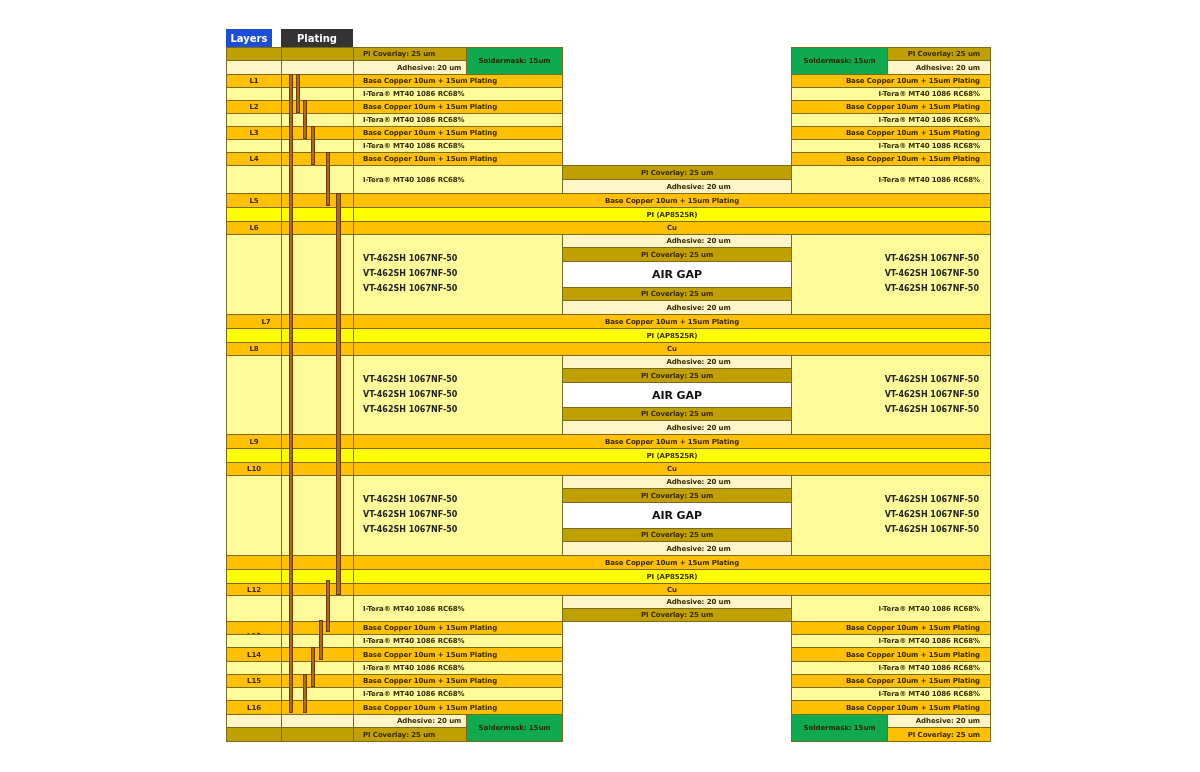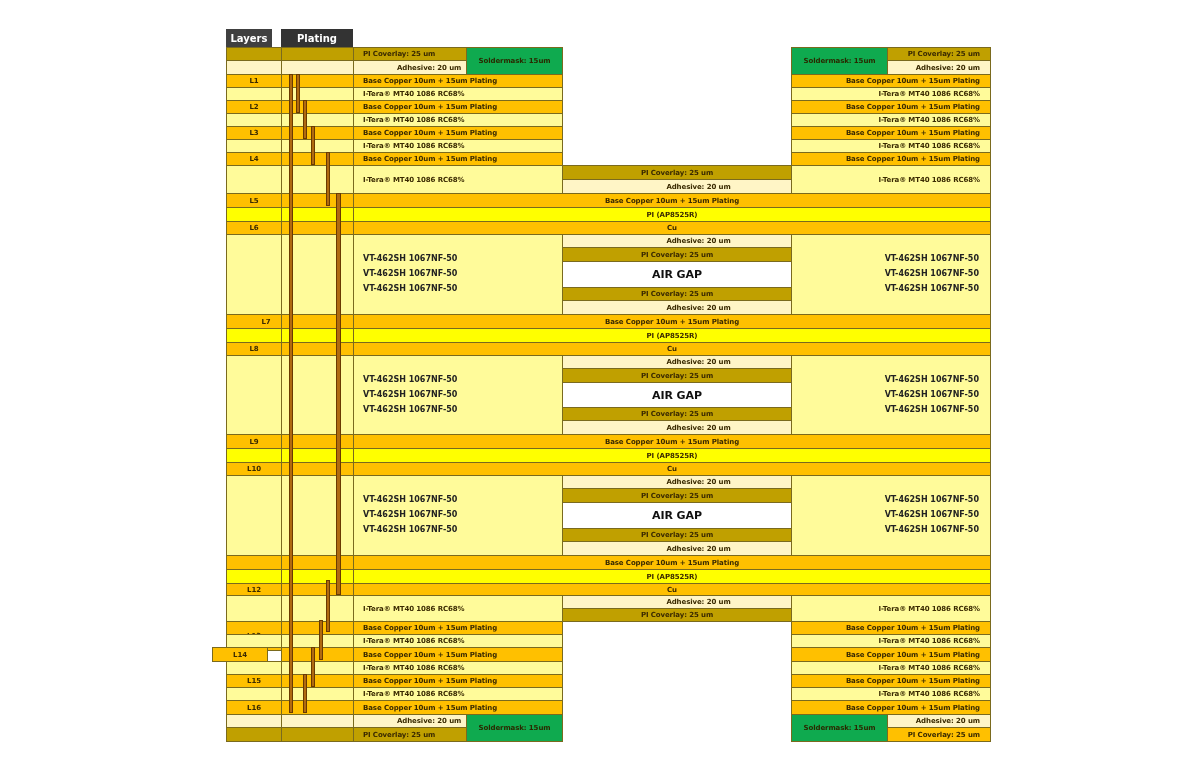--- a/index.html
+++ b/index.html
@@ -21,21 +21,21 @@
   .core-text { position:absolute; font-size:8px; font-weight:bold; color:#222;
                white-space:nowrap; line-height:15px; }
   .hdr { position:absolute; top:29px; height:18px; color:#fff; font-size:10px; font-weight:bold;
          display:flex; align-items:center; justify-content:center; box-sizing:border-box; }
   .drill { position:absolute; background:#B06A10; border:1px solid #6a3a00; box-sizing:border-box; }
   .lbl { font-size:7px; }
 </style>
 </head>
 <body>
 
-<div class="hdr" style="left:226px;width:46px;background:#404040;">
+<div class="hdr" style="left:226px;width:46px;background:#1d4ed8;">
     <span>Layers</span>
   </div>
 <div class="hdr" style="left:281px;width:72px;background:#333;">
     <span>Plating</span>
   </div>
 
 <div id="stack">
     <div class="cell pi c-center" style="left: 226px; top: 47px; width: 56px; height: 14px;"></div>
     <div class="cell pi" style="left: 281px; top: 47px; width: 73px; height: 14px;"></div>
     <div class="cell pi c-left" style="left: 353px; top: 47px; width: 114px; height: 14px;">PI Coverlay: 25 um</div>
@@ -180,21 +180,21 @@
     <div class="cell adhesive c-center" style="left: 562px; top: 595px; width: 230px; height: 14px;">Adhesive: 20 um</div>
     <div class="cell pi c-center" style="left: 562px; top: 608px; width: 230px; height: 14px;">PI Coverlay: 25 um</div>
     <div class="cell copper c-center lbl" style="left: 226px; top: 621px; width: 56px; height: 30px;">L13</div>
     <div class="cell copper" style="left: 281px; top: 621px; width: 73px; height: 14px;"></div>
     <div class="cell copper c-left" style="left: 353px; top: 621px; width: 210px; height: 14px;">Base Copper 10um + 15um Plating</div>
     <div class="cell copper c-right" style="left: 791px; top: 621px; width: 200px; height: 14px;">Base Copper 10um + 15um Plating</div>
     <div class="cell prepreg c-center" style="left: 226px; top: 634px; width: 56px; height: 14px;"></div>
     <div class="cell prepreg" style="left: 281px; top: 634px; width: 73px; height: 14px;"></div>
     <div class="cell prepreg c-left" style="left: 353px; top: 634px; width: 210px; height: 14px;">I-Tera® MT40 1086 RC68%</div>
     <div class="cell prepreg c-right" style="left: 791px; top: 634px; width: 200px; height: 14px;">I-Tera® MT40 1086 RC68%</div>
-    <div class="cell copper c-center lbl" style="left: 212px; top: 647px; width: 56px; height: 15px;">L14</div>
+    <div class="cell copper c-center lbl" style="left: 226px; top: 647px; width: 56px; height: 15px;">L14</div>
     <div class="cell copper" style="left: 281px; top: 647px; width: 73px; height: 15px;"></div>
     <div class="cell copper c-left" style="left: 353px; top: 647px; width: 210px; height: 15px;">Base Copper 10um + 15um Plating</div>
     <div class="cell copper c-right" style="left: 791px; top: 647px; width: 200px; height: 15px;">Base Copper 10um + 15um Plating</div>
     <div class="cell prepreg c-center" style="left: 226px; top: 661px; width: 56px; height: 14px;"></div>
     <div class="cell prepreg" style="left: 281px; top: 661px; width: 73px; height: 14px;"></div>
     <div class="cell prepreg c-left" style="left: 353px; top: 661px; width: 210px; height: 14px;">I-Tera® MT40 1086 RC68%</div>
     <div class="cell prepreg c-right" style="left: 791px; top: 661px; width: 200px; height: 14px;">I-Tera® MT40 1086 RC68%</div>
     <div class="cell copper c-center lbl" style="left: 226px; top: 674px; width: 56px; height: 14px;">L15</div>
     <div class="cell copper" style="left: 281px; top: 674px; width: 73px; height: 14px;"></div>
     <div class="cell copper c-left" style="left: 353px; top: 674px; width: 210px; height: 14px;">Base Copper 10um + 15um Plating</div>

